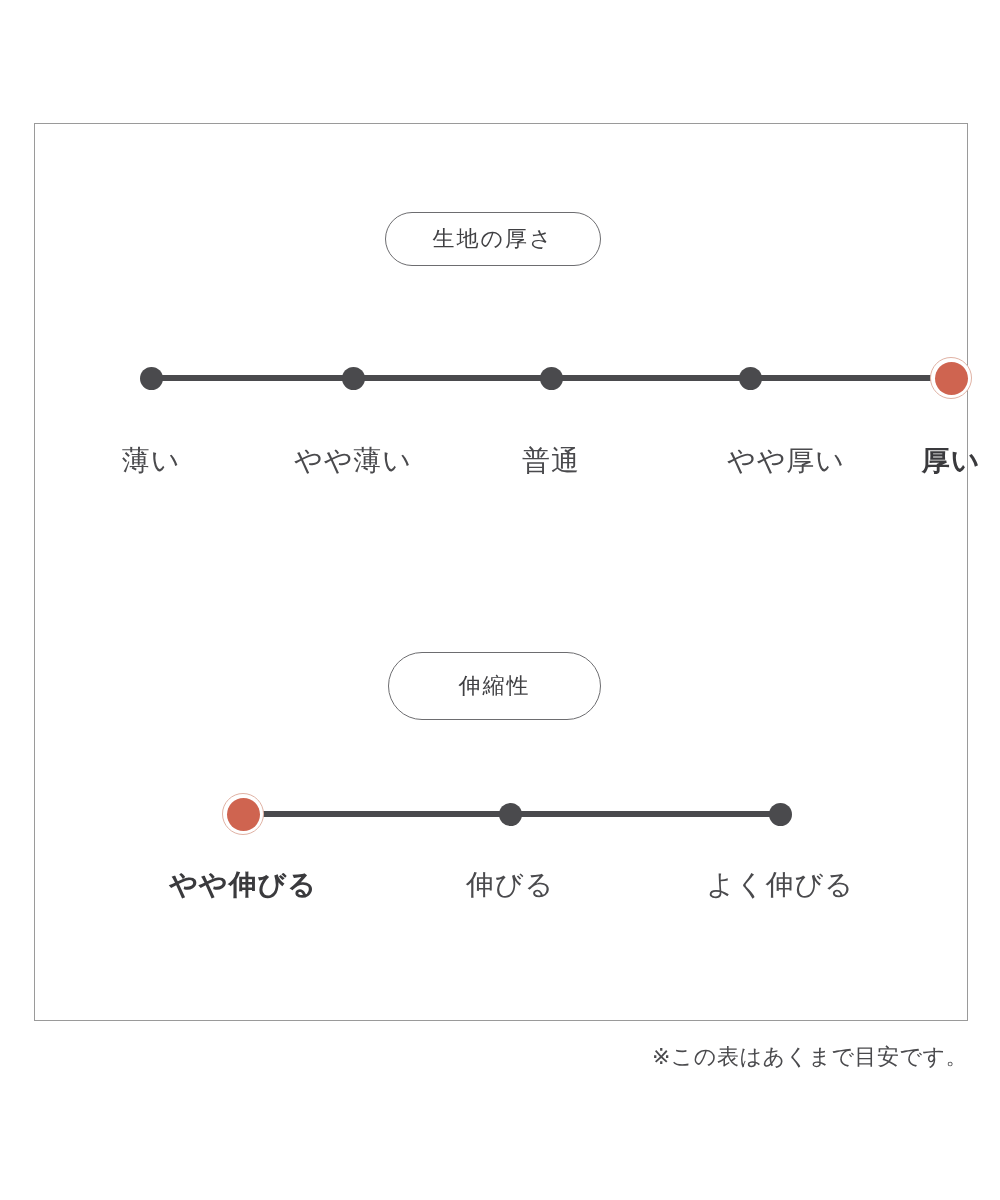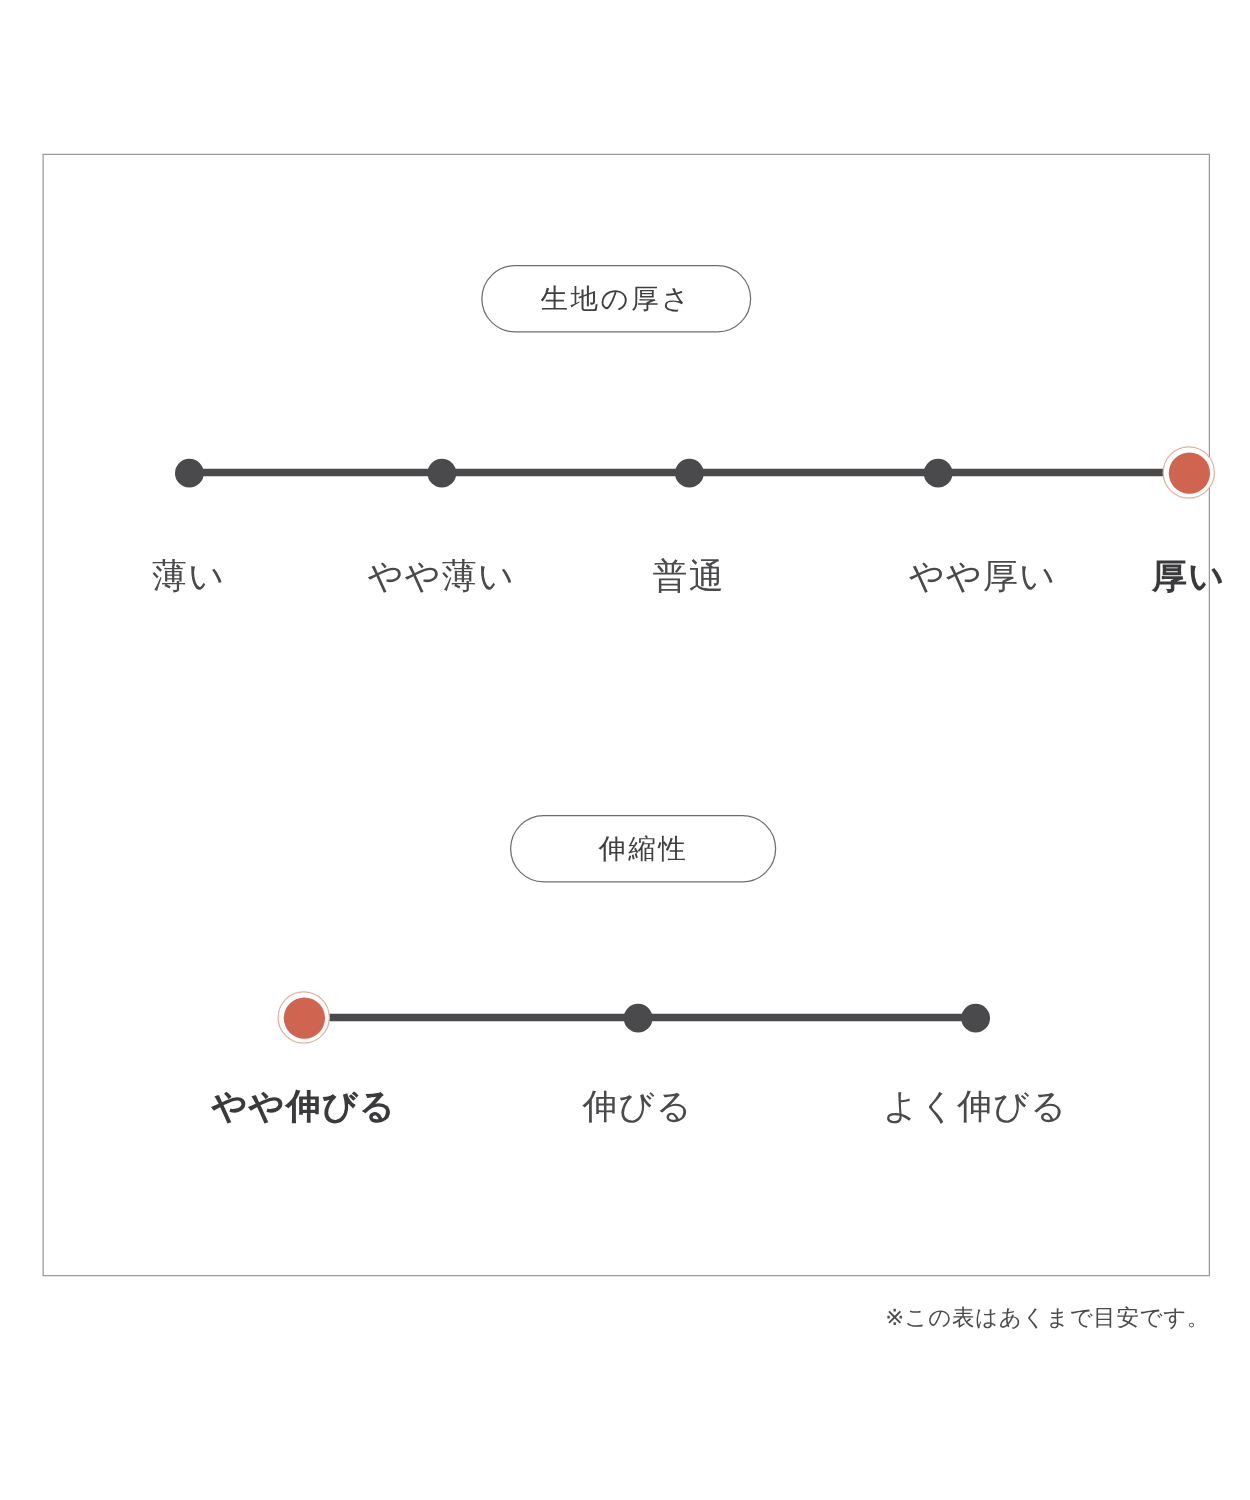--- a/index.html
+++ b/index.html
@@ -44,24 +44,24 @@
     background: #ffffff;
     font-weight: 400;
   }
   .pill--thickness {
     left: 385px;
     top: 212px;
     width: 216px;
     height: 54px;
   }
   .pill--stretch {
-    left: 408px;
+    left: 388px;
     top: 652px;
     width: 213px;
-    height: 54px;
+    height: 68px;
   }
 
   
   .scale {
     position: absolute;
   }
   .scale--thickness { left: 0; top: 0; width: 1000px; height: 1200px; margin-left: 48px; }
   .scale--stretch   { left: 0; top: 0; width: 1000px; height: 868px; }
 
   .track {
@@ -127,21 +127,21 @@
   .tick-label.is-selected {
     font-weight: 700;
     color: #3a3a3d;
   }
 
   
   .footnote {
     position: absolute;
     right: 32px;
     top: 1042px;
-    font-size: 18px;
+    font-size: 22px;
     color: #4a4a4d;
     letter-spacing: 0.5px;
     white-space: nowrap;
   }
 </style>
 </head>
 <body>
 
 <div class="panel"></div>
 

